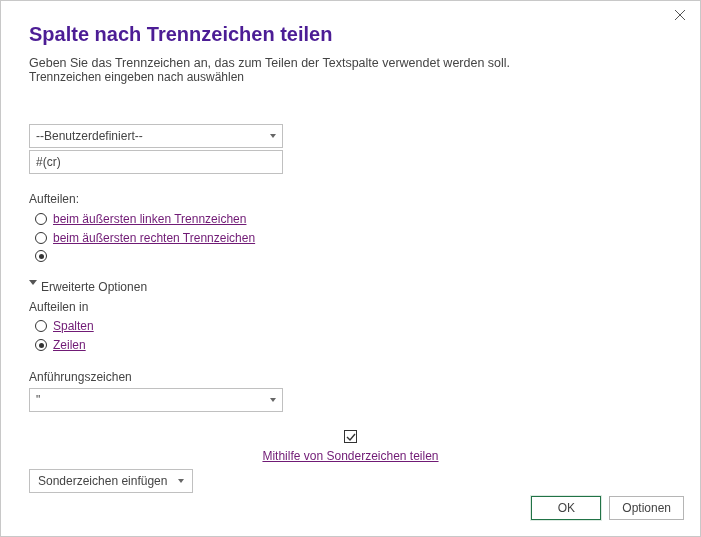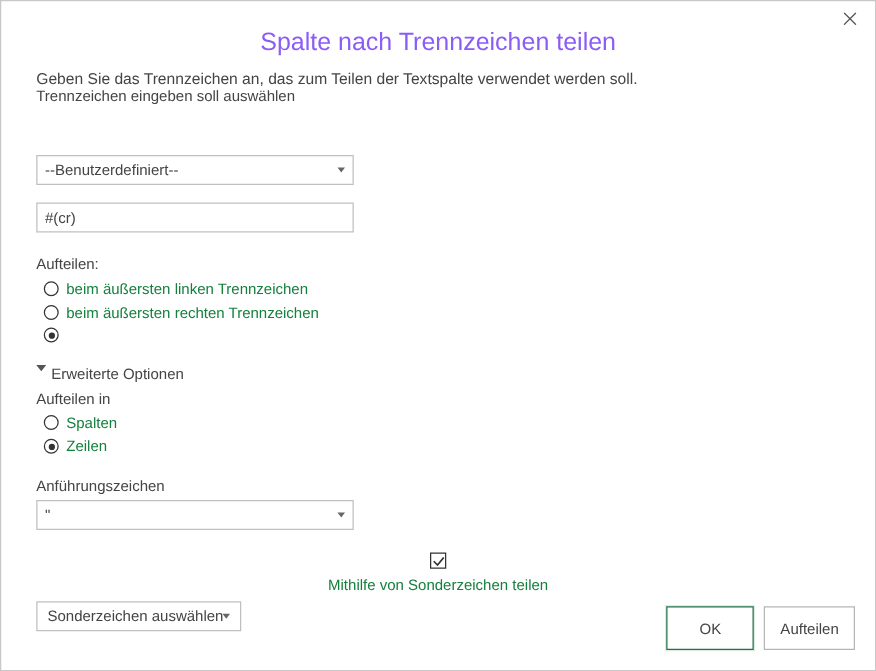--- a/index.html
+++ b/index.html
@@ -22,25 +22,24 @@
     top: 0; right: 0;
     width: 40px; height: 28px;
     display: flex; align-items: center; justify-content: center;
     cursor: pointer;
   }
   .close-btn svg { width: 10px; height: 10px; }
   .content {
     padding: 22px 28px 0 28px;
   }
   .title {
-    color: #8b5cf6;
+    color: #4c1d95;
     font-size: 20px;
-    font-weight: 400;
+    font-weight: 700;
     margin: 0 0 10px 0;
-    text-align: center;
   }
   .subtitle {
     font-size: 12.5px;
     color: #444;
   }
   .field-label {
     font-size: 12px;
     color: #444;
     margin-bottom: 4px;
   }
@@ -56,30 +55,31 @@
     color: #444;
     position: relative;
     margin-top: 40px;
   }
   .dropdown .caret {
     position: absolute;
     right: 6px;
     top: 50%;
     transform: translateY(-50%);
   }
-  .text-input { margin-top: 14px; align-items: center; }
+  .text-input { margin-top: 2px; align-items: center; }
   .section { margin-top: 18px; }
   .radio-group { margin-top: 6px; }
   .radio-item, .check-item {
     display: flex;
     align-items: center;
     margin: 5px 0 5px 6px;
     font-size: 12px;
-    color: #15803d;
+    color: #701a75;
     gap: 6px;
+    text-decoration: underline;
   }
   .radio {
     width: 12px; height: 12px;
     border: 1px solid #333;
     border-radius: 50%;
     display: inline-flex;
     align-items: center;
     justify-content: center;
     flex-shrink: 0;
   }
@@ -152,21 +152,21 @@
   .quote-dropdown .caret { position: absolute; right: 6px; top: 50%; transform: translateY(-50%); }
   .footer {
     position: absolute;
     bottom: 16px;
     right: 16px;
     display: flex;
     gap: 8px;
   }
   .btn {
     min-width: 70px;
-    height: 35px;
+    height: 24px;
     border: 1px solid #b5b5b5;
     background: #fff;
     font-size: 12px;
     color: #444;
     display: flex;
     align-items: center;
     justify-content: center;
     padding: 0 12px;
     cursor: pointer;
   }
@@ -185,21 +185,21 @@
     <svg viewBox="0 0 10 10">
       <line x1="0" y1="0" x2="10" y2="10" stroke="#555" stroke-width="1"></line>
       <line x1="10" y1="0" x2="0" y2="10" stroke="#555" stroke-width="1"></line>
     </svg>
   </div>
 
   <div class="content">
     <div class="title">Spalte nach Trennzeichen teilen</div>
     <div class="subtitle">Geben Sie das Trennzeichen an, das zum Teilen der Textspalte verwendet werden soll.</div>
 
-    <div class="field-label">Trennzeichen eingeben soll auswählen</div>
+    <div class="field-label">Trennzeichen eingeben nach auswählen</div>
     <div class="dropdown">
       <span>--Benutzerdefiniert--</span>
       <span class="caret"></span>
     </div>
     <div class="text-input">
       <span>#(cr)</span>
     </div>
 
     <div class="section">
       <div class="field-label">Aufteilen:</div>
@@ -249,30 +249,30 @@
       <div style="margin-top:18px;">
         <div class="check-item">
           <span class="checkbox checked">
             <svg viewBox="0 0 10 10">
                 <polyline points="1,5 4,8 9,2" fill="none" stroke="#333" stroke-width="1.4"></polyline>
               </svg>
           </span>
           <span>Mithilfe von Sonderzeichen teilen</span>
         </div>
         <div class="small-dropdown">
-          <span>Sonderzeichen auswählen</span>
+          <span>Sonderzeichen einfügen</span>
           <span class="caret"></span>
         </div>
       </div>
 
     </div>
   </div>
 
   <div class="footer">
     <div class="btn primary">
       <span>OK</span>
     </div>
     <div class="btn">
-      <span>Aufteilen</span>
+      <span>Optionen</span>
     </div>
   </div>
 
 </div>
 
 </body></html>

